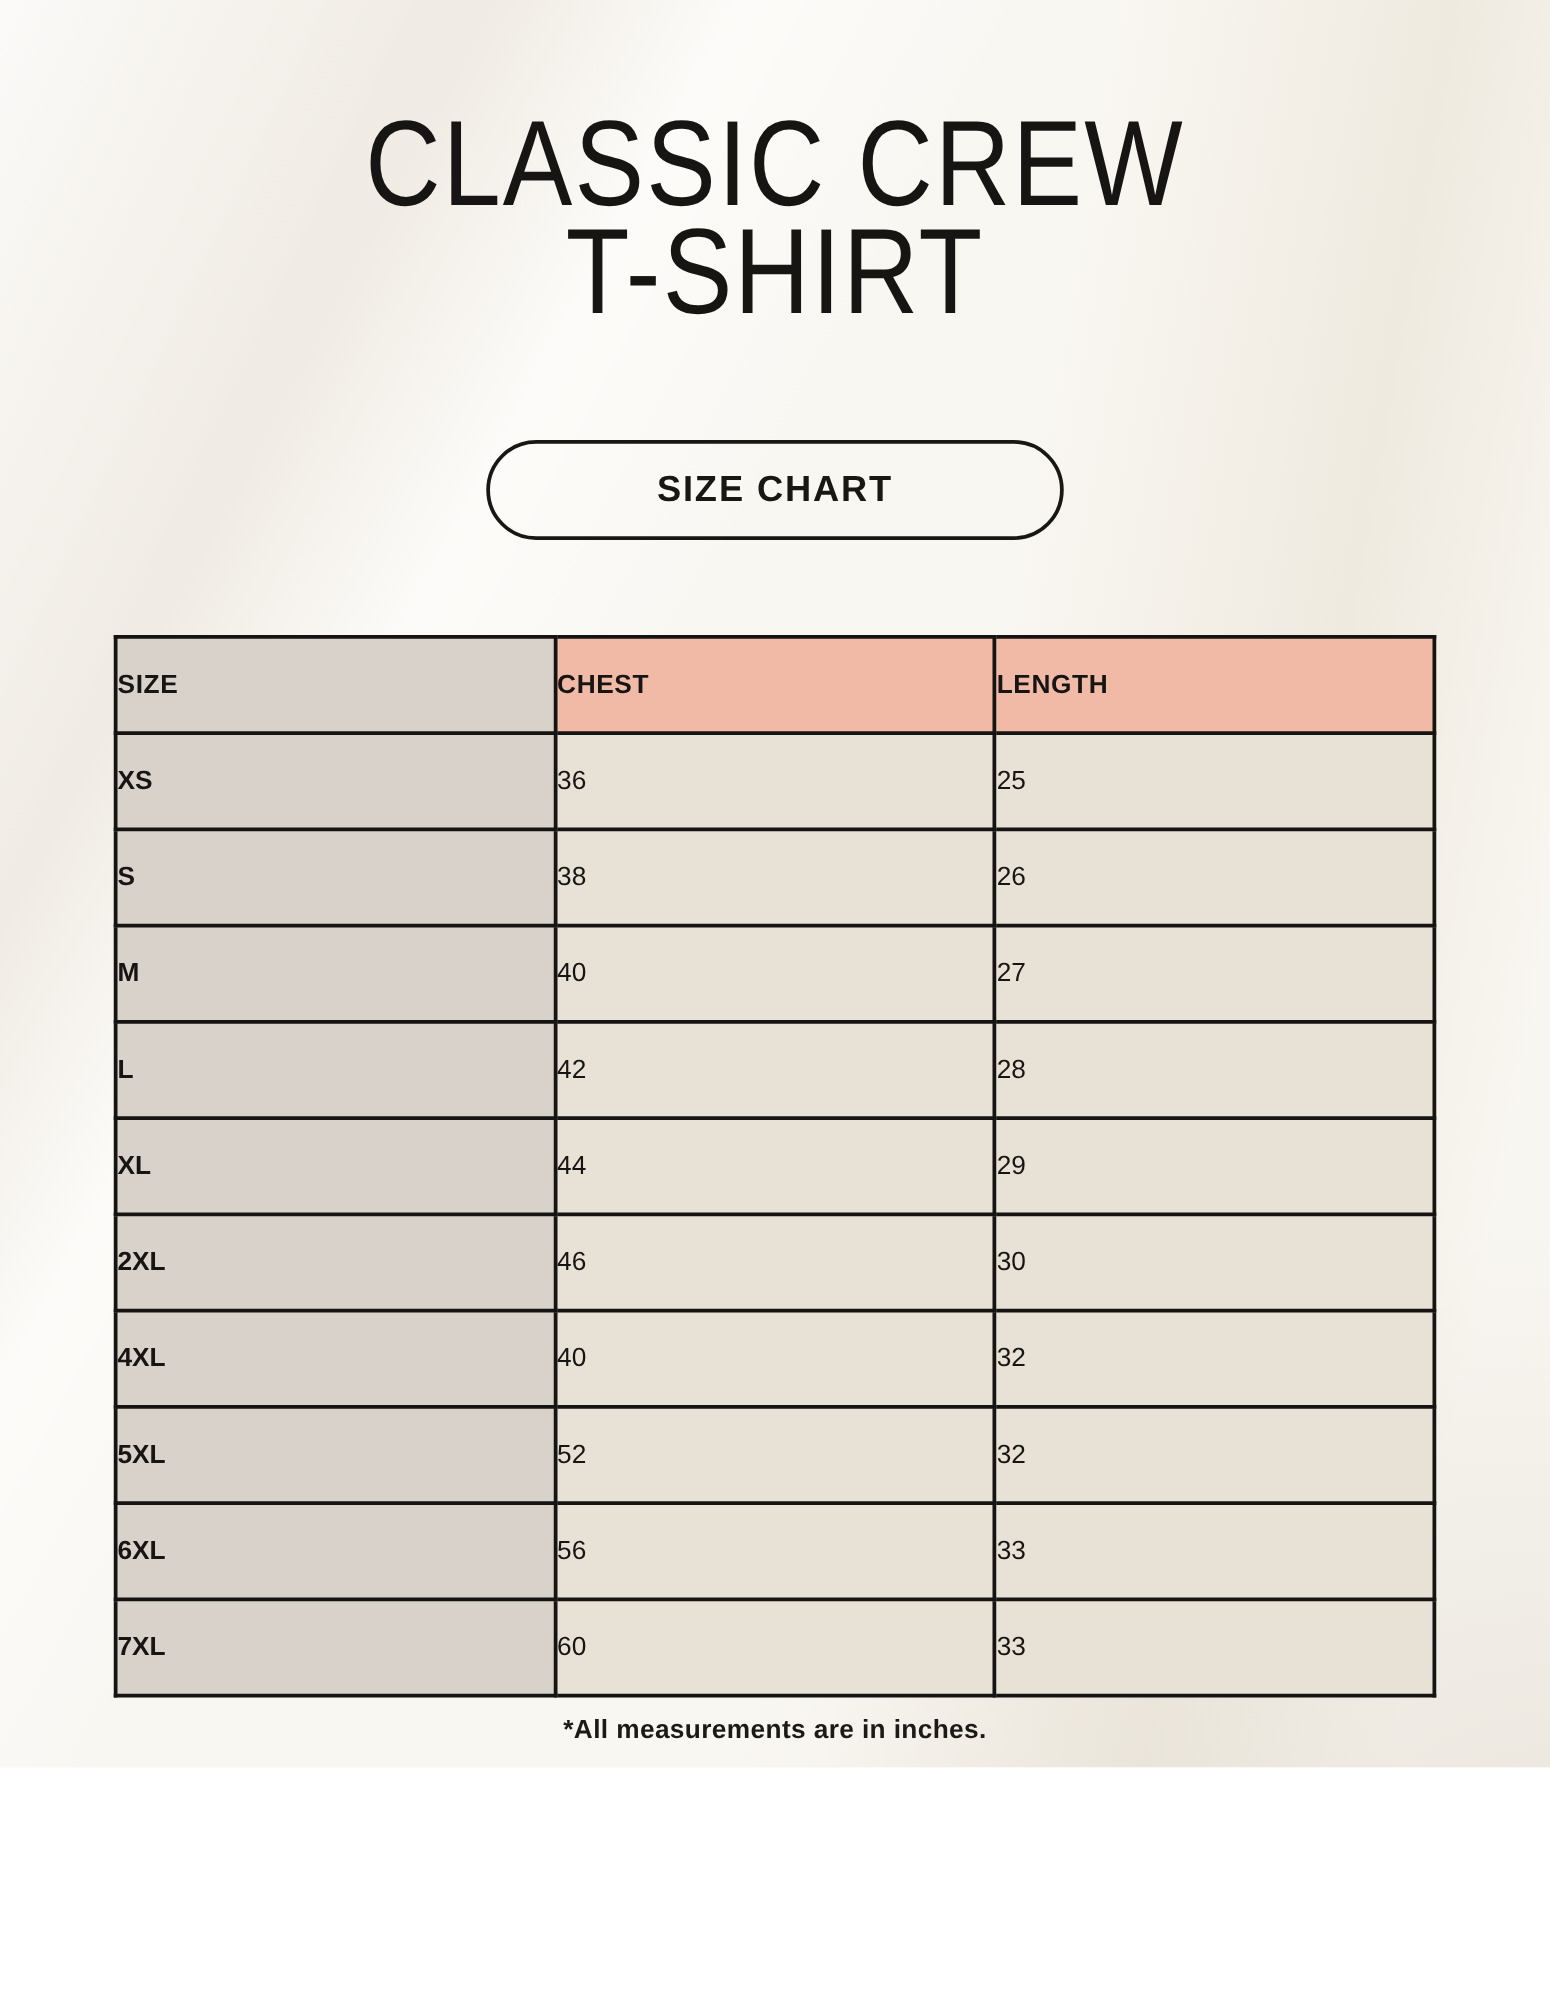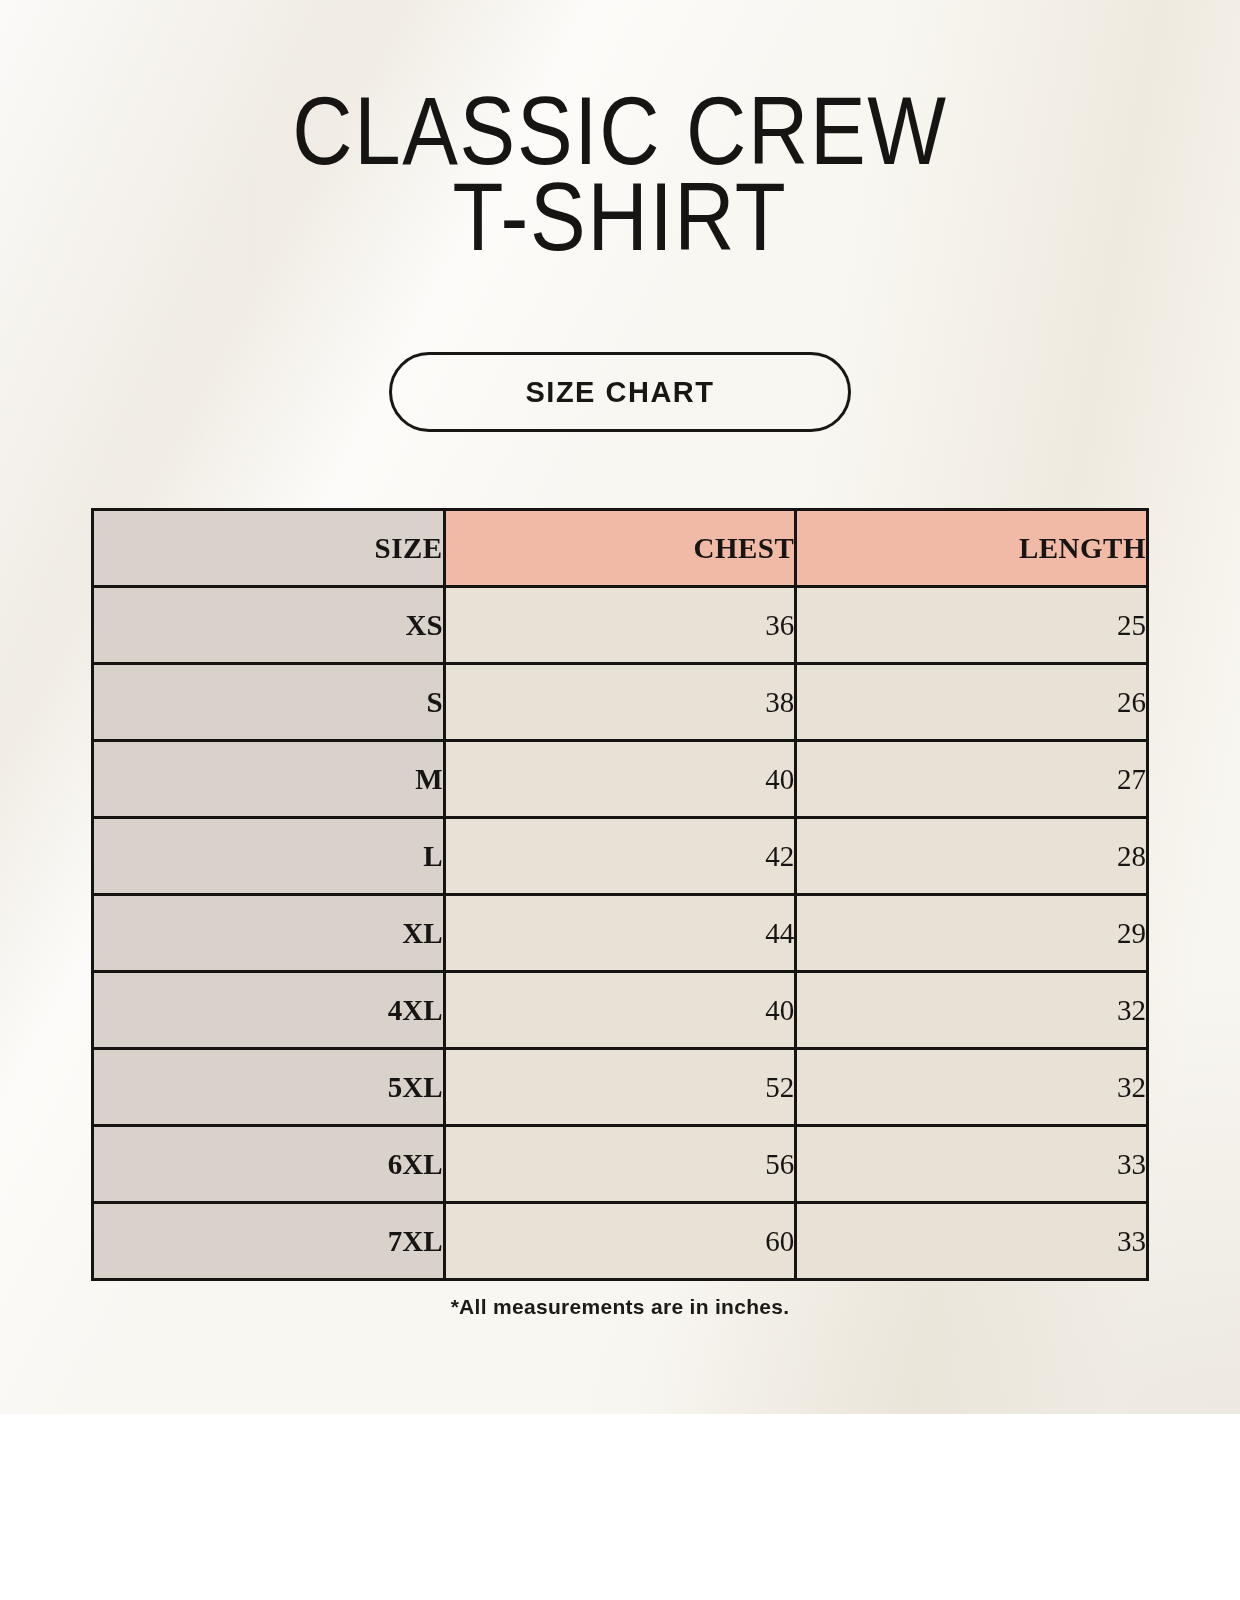--- a/index.html
+++ b/index.html
@@ -60,24 +60,23 @@
   .table-wrap { width: 1058px; margin: 76px auto 0; }
   table.size-chart {
     width: 1058px;
     border-collapse: collapse;
     table-layout: fixed;
   }
   table.size-chart th,
   table.size-chart td {
     border: 3px solid #161412;
     height: 77px;
-    text-align: right;
+    text-align: left;
     vertical-align: middle;
-    font-size: 29px;
-    font-family: Liberation Serif, serif;
+    font-size: 21px;
   }
   table.size-chart thead th {
     font-weight: 700;
     letter-spacing: 0.5px;
     background: #d9d2cb;
   }
   table.size-chart thead th.accent { background: #f1baa7; }
   table.size-chart tbody th {
     font-weight: 700;
     background: #d9d2cb;
@@ -142,20 +141,25 @@
           <th>L</th>
           <td>42</td>
           <td>28</td>
         </tr>
         <tr>
           <th>XL</th>
           <td>44</td>
           <td>29</td>
         </tr>
         <tr>
+          <th>2XL</th>
+          <td>46</td>
+          <td>30</td>
+        </tr>
+        <tr>
           <th>4XL</th>
           <td>40</td>
           <td>32</td>
         </tr>
         <tr>
           <th>5XL</th>
           <td>52</td>
           <td>32</td>
         </tr>
         <tr>

